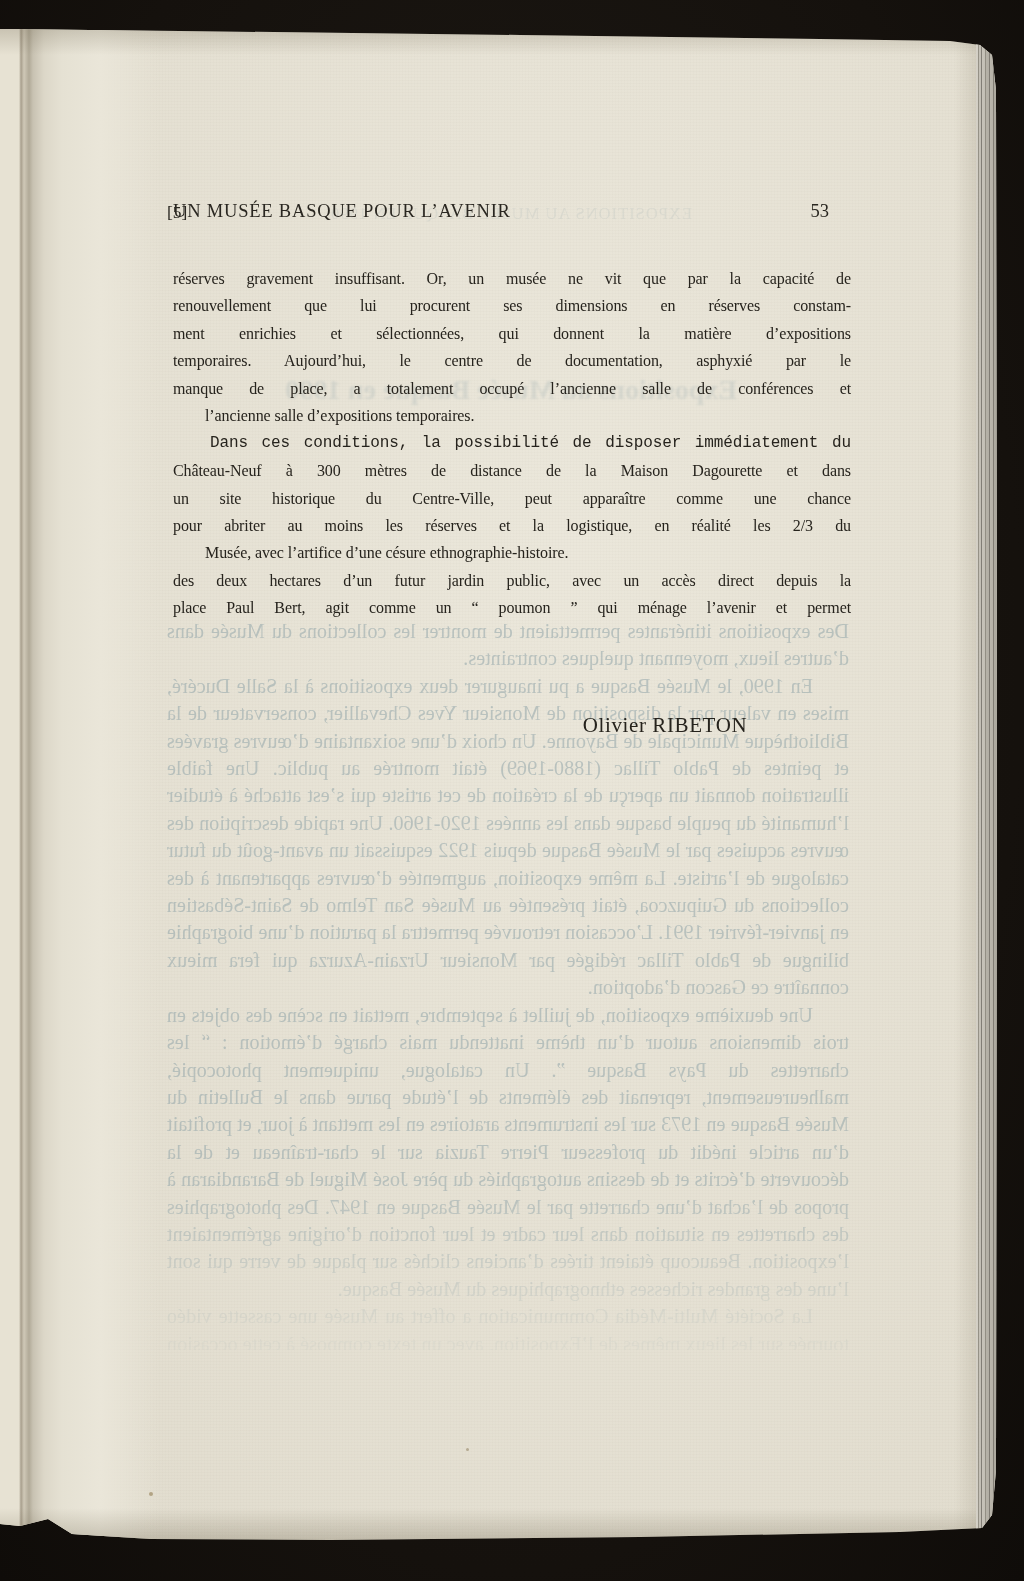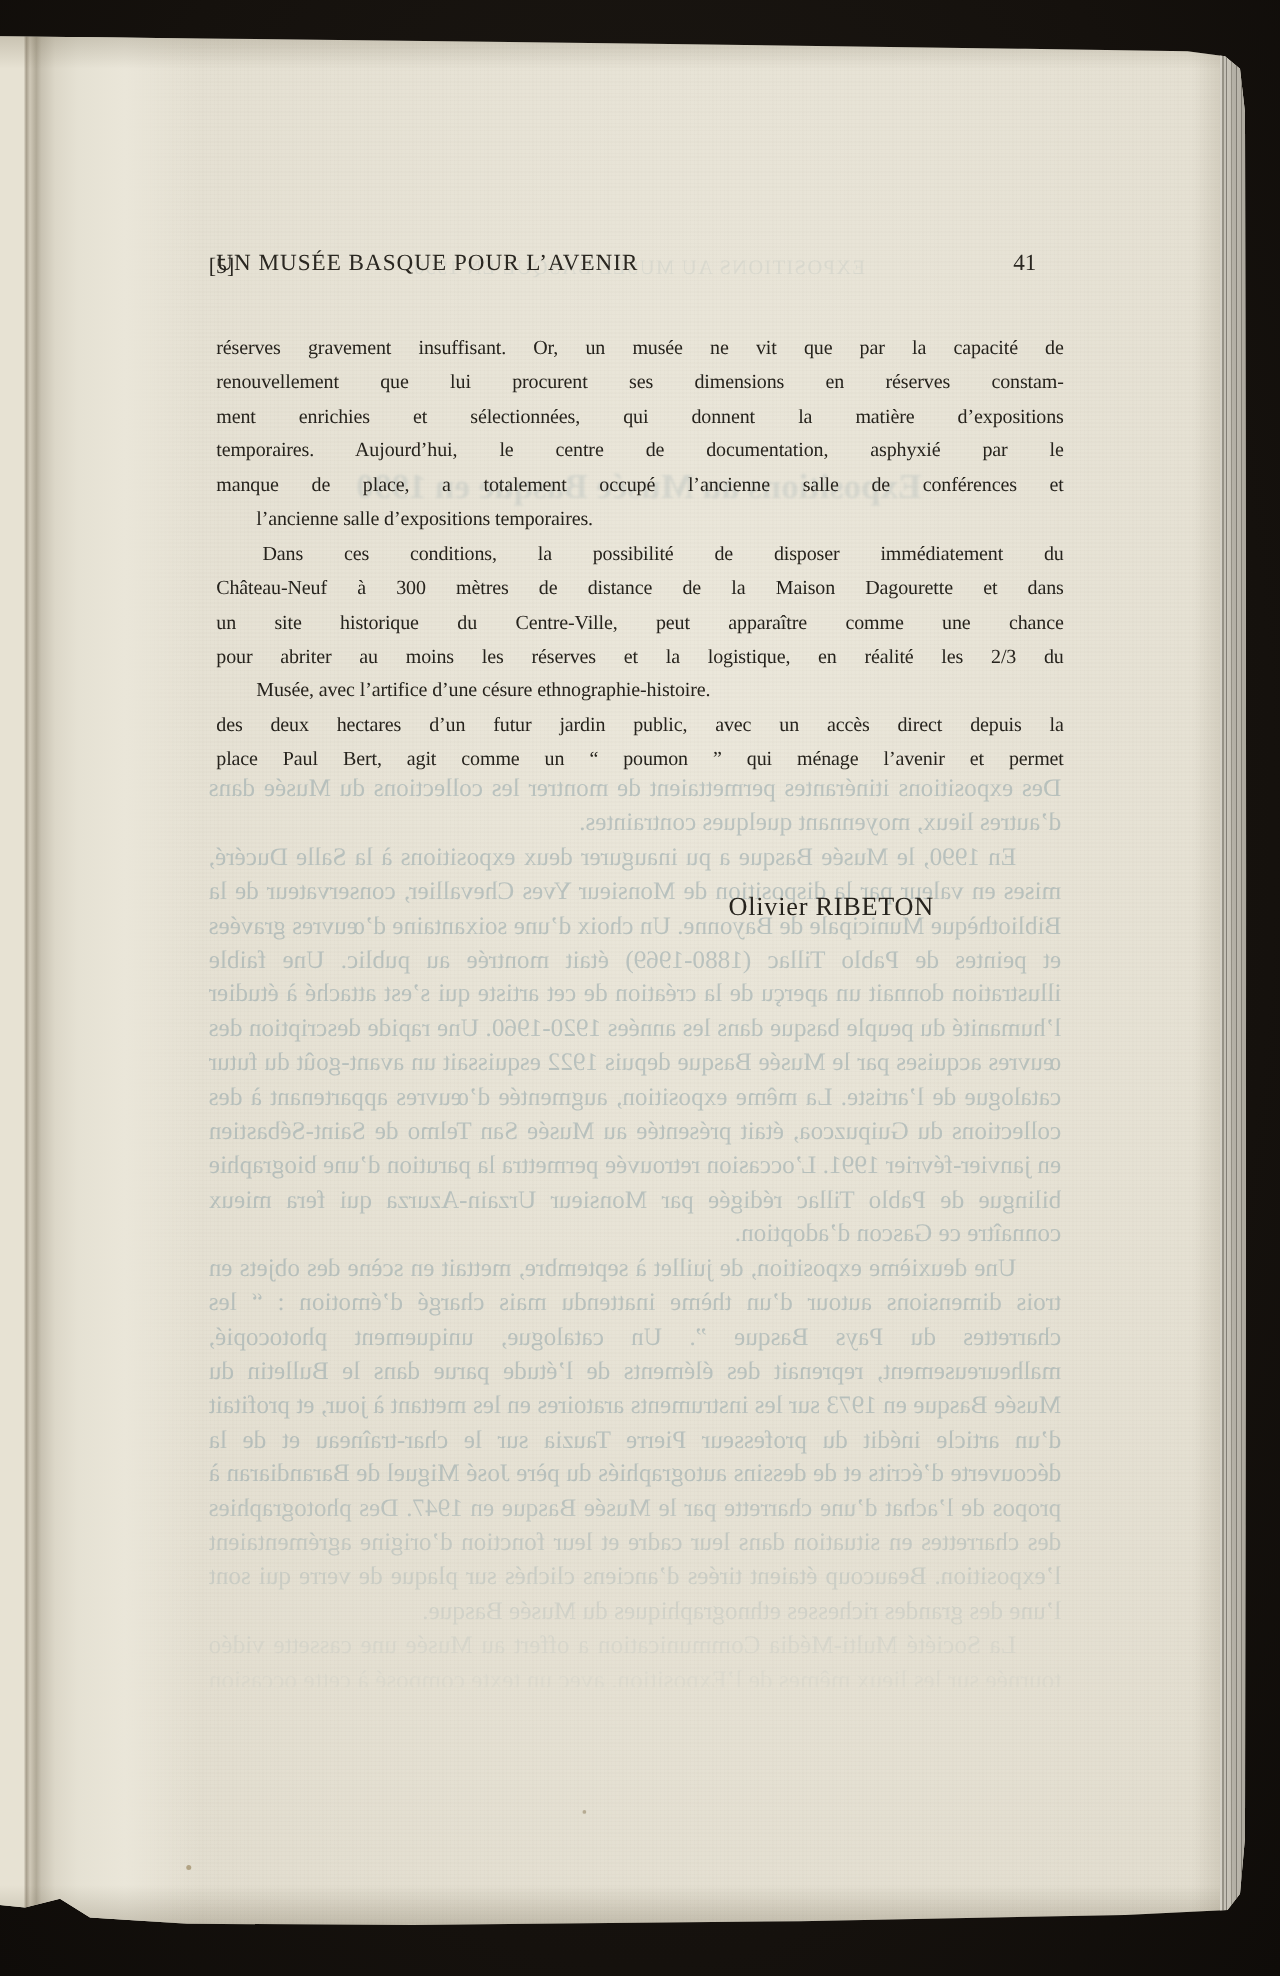--- a/index.html
+++ b/index.html
@@ -42,21 +42,21 @@
   
   .running-header{position:absolute;left:173px;top:201px;width:676px;height:26px;
     color:#2a2721;font-size:18.5px;z-index:5;}
   .folio{position:absolute;left:-6px;top:1px;font-size:17.5px;}
   .runtitle{display:block;text-align:left;letter-spacing:0.8px;}
   .pagenum{position:absolute;right:20px;top:0;}
   .text-column{position:absolute;left:173px;top:265px;width:678px;
     color:#26231d;font-size:16px;line-height:27.45px;z-index:5;letter-spacing:-0.1px;}
   .text-line{text-align:justify;text-align-last:justify;text-justify:inter-word;height:27.45px;overflow:hidden;}
   .text-line.last{text-align-last:left;margin-left:32px;}
-  .text-line.indent{text-indent:37px;}
+  .text-line.indent{text-indent:37px;font-family:Liberation Mono, monospace;}
   .signature{position:absolute;left:505px;top:707px;width:320px;text-align:center;
     color:#26231d;font-size:21px;line-height:37px;z-index:5;}
   .sig-name{letter-spacing:0.6px;}
   
   .bleed{position:absolute;transform:scaleX(-1);color:#8fa3a8;z-index:2;filter:blur(0.55px);}
   .bleed-runhead{left:173px;top:204px;width:676px;text-align:center;font-size:16.5px;
     letter-spacing:1px;opacity:0.15;}
   .bleed-heading{left:173px;top:374px;width:676px;text-align:center;font-size:28px;
     font-weight:bold;opacity:0.22;filter:blur(0.9px);}
   .bleed-body{left:167px;top:618px;width:682px;height:732px;font-size:20.2px;
@@ -86,21 +86,21 @@
   <div class="bleed bleed-body">
     <p>Des expositions itinérantes permettaient de montrer les collections du Musée dans d’autres lieux, moyennant quelques contraintes.</p>
     <p class="bindent">En 1990, le Musée Basque a pu inaugurer deux expositions à la Salle Ducéré, mises en valeur par la disposition de Monsieur Yves Chevallier, conservateur de la Bibliothèque Municipale de Bayonne. Un choix d’une soixantaine d’œuvres gravées et peintes de Pablo Tillac (1880-1969) était montrée au public. Une faible illustration donnait un aperçu de la création de cet artiste qui s’est attaché à étudier l’humanité du peuple basque dans les années 1920-1960. Une rapide description des œuvres acquises par le Musée Basque depuis 1922 esquissait un avant-goût du futur catalogue de l’artiste. La même exposition, augmentée d’œuvres appartenant à des collections du Guipuzcoa, était présentée au Musée San Telmo de Saint-Sébastien en janvier-février 1991. L’occasion retrouvée permettra la parution d’une biographie bilingue de Pablo Tillac rédigée par Monsieur Urzain-Azurza qui fera mieux connaître ce Gascon d’adoption.</p>
     <p class="bindent">Une deuxième exposition, de juillet à septembre, mettait en scène des objets en trois dimensions autour d’un thème inattendu mais chargé d’émotion : “ les charrettes du Pays Basque ”. Un catalogue, uniquement photocopié, malheureusement, reprenait des éléments de l’étude parue dans le Bulletin du Musée Basque en 1973 sur les instruments aratoires en les mettant à jour, et profitait d’un article inédit du professeur Pierre Tauzia sur le char-traîneau et de la découverte d’écrits et de dessins autographiés du père José Miguel de Barandiaran à propos de l’achat d’une charrette par le Musée Basque en 1947. Des photographies des charrettes en situation dans leur cadre et leur fonction d’origine agrémentaient l’exposition. Beaucoup étaient tirées d’anciens clichés sur plaque de verre qui sont l’une des grandes richesses ethnographiques du Musée Basque.</p>
     <p class="bindent">La Société Multi-Média Communication a offert au Musée une cassette vidéo tournée sur les lieux mêmes de l’Exposition, avec un texte composé à cette occasion par le conservateur.</p>
   </div>
 
   <div class="running-header">
     <span class="folio">[5]</span>
     <span class="runtitle">UN MUSÉE BASQUE POUR L’AVENIR</span>
-    <span class="pagenum">41</span>
+    <span class="pagenum">53</span>
   </div>
 
   <div class="text-column">
     <div class="text-line">réserves gravement insuffisant. Or, un musée ne vit que par la capacité de</div>
     <div class="text-line">renouvellement que lui procurent ses dimensions en réserves constam-</div>
     <div class="text-line">ment enrichies et sélectionnées, qui donnent la matière d’expositions</div>
     <div class="text-line">temporaires. Aujourd’hui, le centre de documentation, asphyxié par le</div>
     <div class="text-line">manque de place, a totalement occupé l’ancienne salle de conférences et</div>
     <div class="text-line last">l’ancienne salle d’expositions temporaires.</div>
     <div class="text-line indent">Dans ces conditions, la possibilité de disposer immédiatement du</div>

